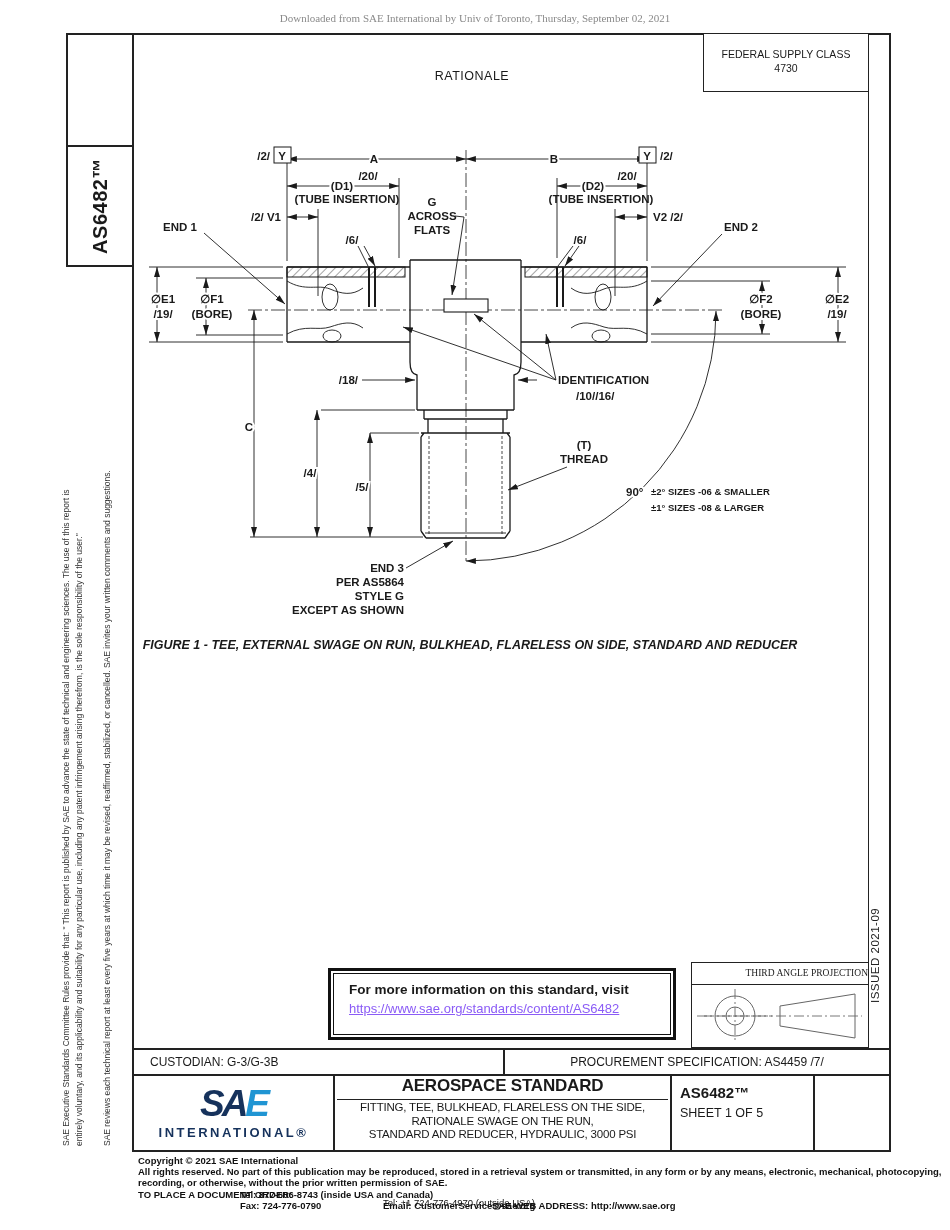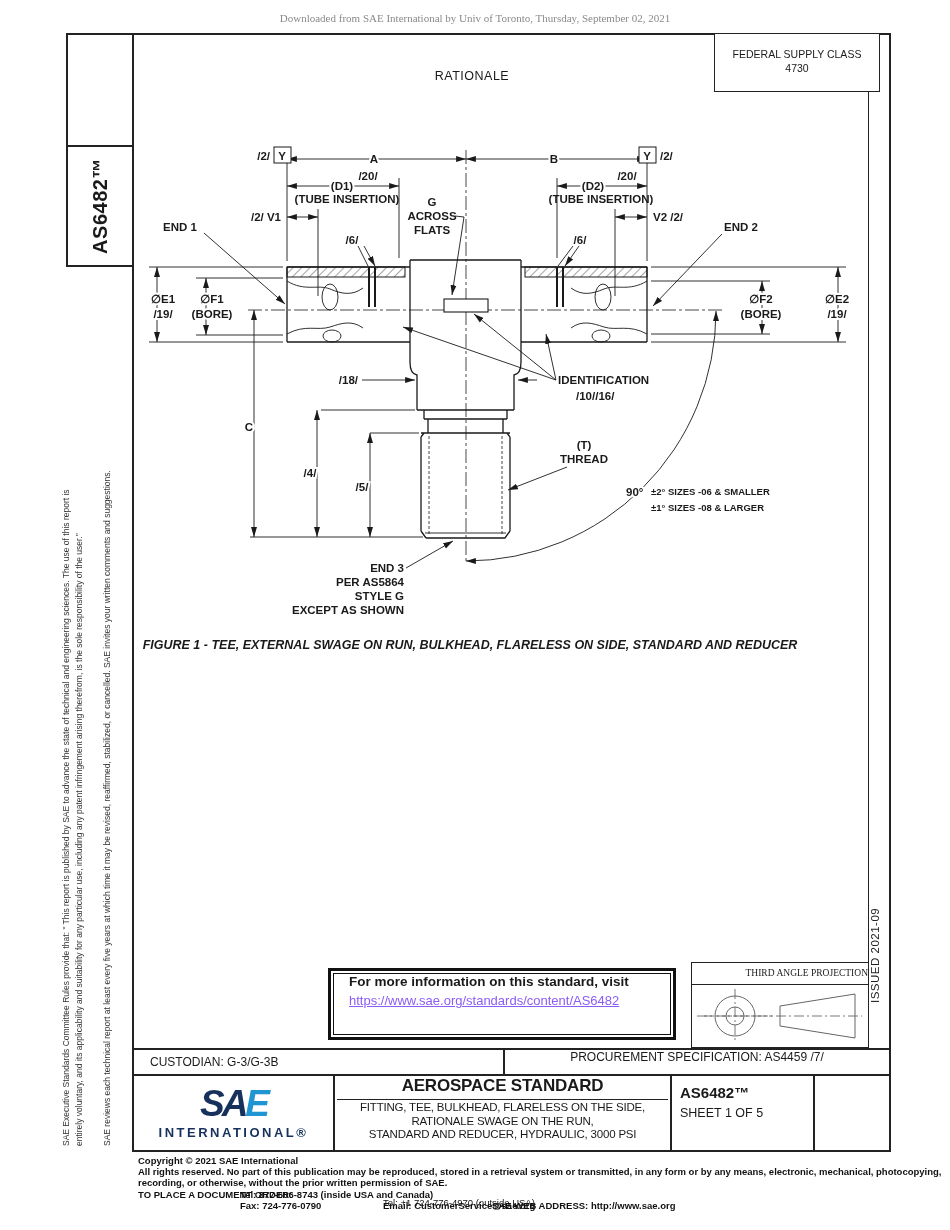--- a/index.html
+++ b/index.html
@@ -21,42 +21,42 @@
   .asnum-v { left:70px; top:265px; width:118px; height:60px; display:flex;
              align-items:center; justify-content:center;
              font-size:20px; font-weight:bold; letter-spacing:0.5px; }
   .legal { font-size:8.5px; line-height:12.5px; color:#333; }
   .legal1 { left:60px; top:1146px; width:740px; }
   .legal2 { left:101px; top:1146px; width:740px; }
   .issued-v { left:869px; top:1003px; width:135px; height:22px;
               font-size:11.5px; letter-spacing:0.5px; color:#222; }
 
   .fsc-box { left:703px; top:33px; width:166px; height:59px; border:1.5px solid #222;
-             background:#fff; text-align:center; font-size:10.5px; padding-top:13px; line-height:14px;margin-left:11px; }
+             background:#fff; text-align:center; font-size:10.5px; padding-top:13px; line-height:14px; }
 
   .rationale { left:132px; top:69px; width:680px; text-align:center; font-size:12.5px; letter-spacing:0.5px; }
   .rat-body  { left:155px; top:104px; width:620px; font-size:12.5px; }
 
   .fig-caption { left:120px; top:638px; width:700px; text-align:center;
                  font-size:12.5px; font-weight:bold; font-style:italic; }
 
   .info-box { left:328px; top:968px; width:348px; height:72px; border:3px solid #111; background:#fff; }
   .info-inner { position:absolute; left:2px; top:2px; right:2px; bottom:2px;
-                border:1px solid #111; padding:0 15px; }
+                border:1px solid #111; padding:8px 15px; }
   .info-line1 { font-size:13.5px; font-weight:bold; }
   .info-link  { font-size:13px; color:#8b5cf6; text-decoration:underline; display:inline-block; margin-top:4px; }
 
   .tap-box { left:691px; top:962px; width:178px; height:86px; border:1.5px solid #222; background:#fff; }
   .tap-title { border-bottom:1.5px solid #222; height:22px; text-align:right;
                font-size:9.5px; padding-top:5px;font-family:Liberation Serif, serif; }
 
   .row-custodian  { left:132px; top:1048px; width:373px; height:28px; border:2px solid #222;
                     font-size:12px; padding:5px 0 0 16px; background:#fff; }
   .row-procure    { left:503px; top:1048px; width:388px; height:28px; border:2px solid #222;
-                    font-size:12px; text-align:center; background:#fff; }
+                    font-size:12px; padding-top:5px; text-align:center; background:#fff; }
   .cell-logo   { left:132px; top:1074px; width:203px; height:78px; border:2px solid #222; background:#fff; }
   .cell-title  { left:333px; top:1074px; width:339px; height:78px; border:2px solid #222; background:#fff; }
   .cell-num    { left:670px; top:1074px; width:145px; height:78px; border:2px solid #222; background:#fff; }
   .cell-empty  { left:813px; top:1074px; width:78px; height:78px; border:2px solid #222; background:#fff; }
 
   .logo-wrap { width:100%; height:100%; display:flex; flex-direction:column;
                align-items:center; justify-content:center; }
   .logo-sae { font-size:37px; font-weight:900; font-style:italic; letter-spacing:-3px; line-height:34px; }
   .logo-sae .d { color:#16325c; } .logo-sae .l { color:#2095d3; }
   .logo-intl { font-size:13px; font-weight:bold; letter-spacing:2.5px; color:#16325c; margin-top:4px; }

